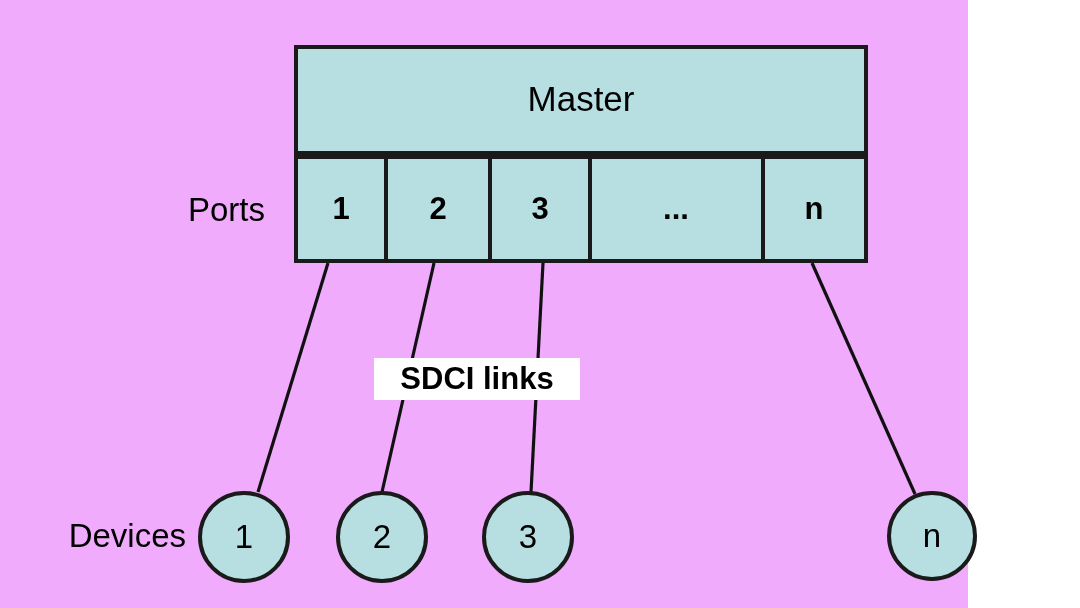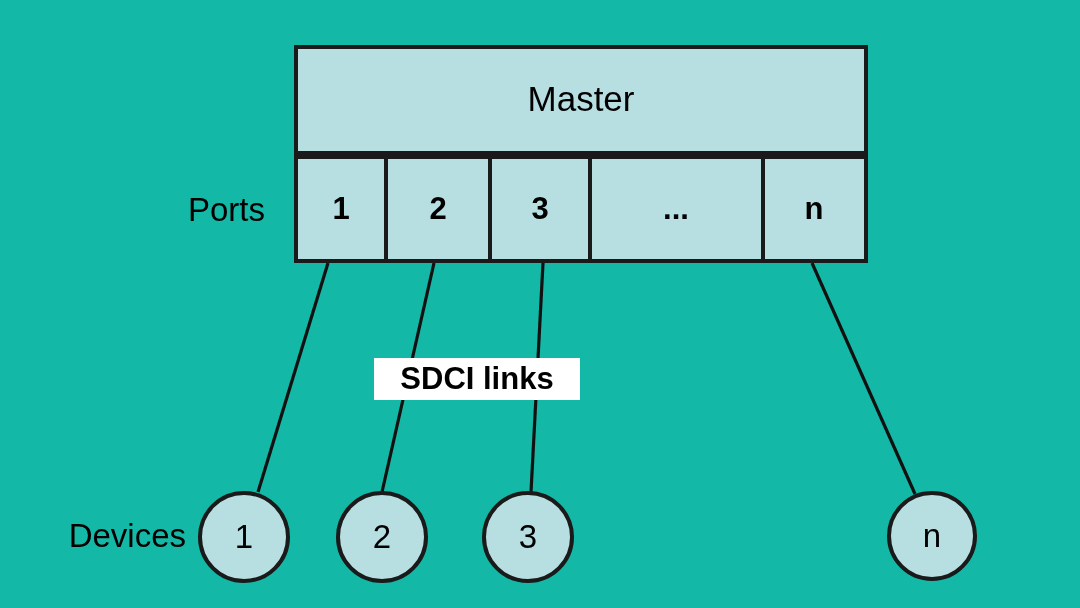--- a/index.html
+++ b/index.html
@@ -8,23 +8,23 @@
     background: #ffffff;
   }
   body {
     width: 1080px;
     height: 608px;
     overflow: hidden;
     font-family: "Liberation Sans", sans-serif;
   }
   #diagram-root {
     position: relative;
-    width: 1080px;
+    width: 968px;
     height: 608px;
-    background: #14b8a6;
+    background: #f0abfc;
   }
   svg#diagram-svg {
     position: absolute;
     top: 0;
     left: 0;
     width: 1080px;
     height: 608px;
     display: block;
   }
   .node-fill {

